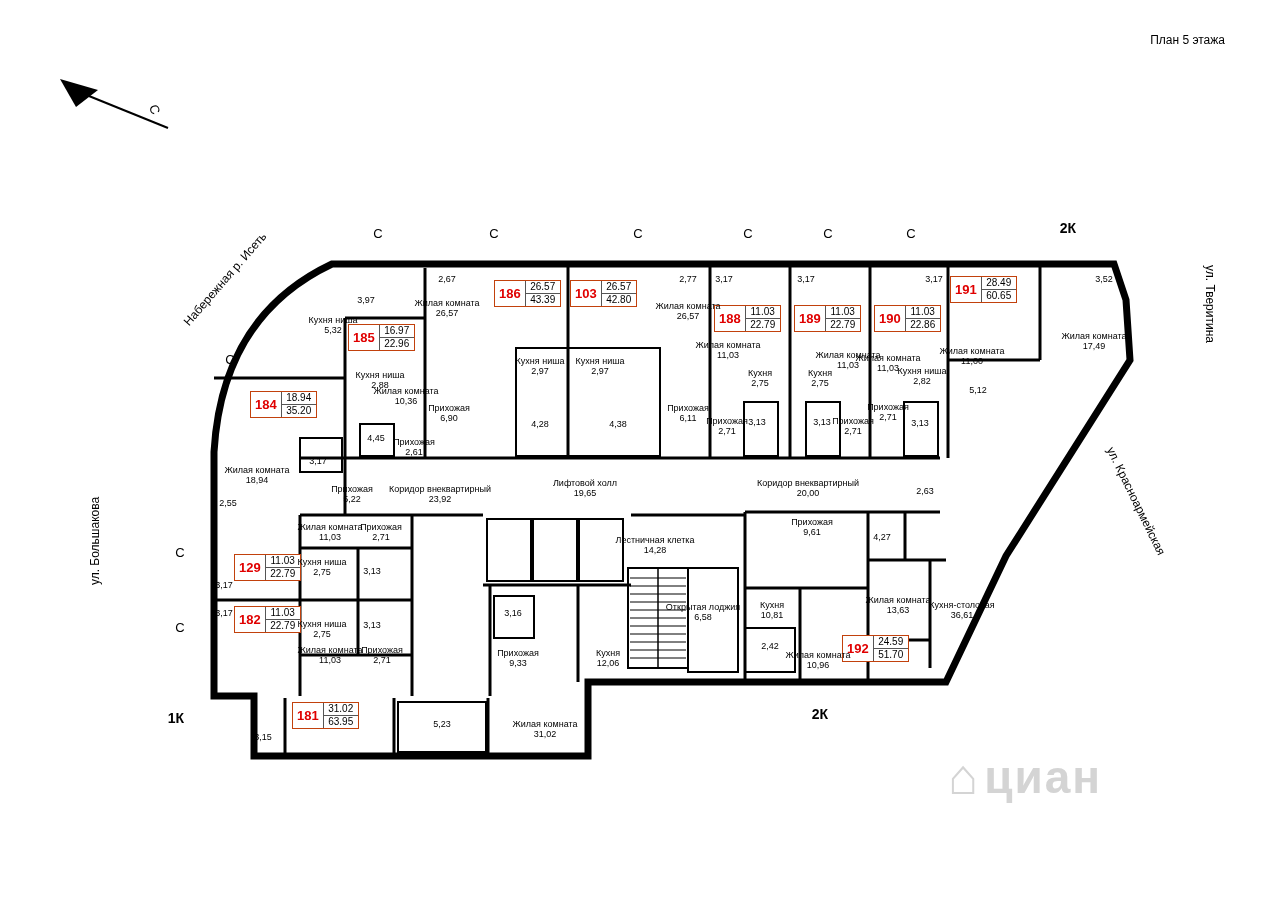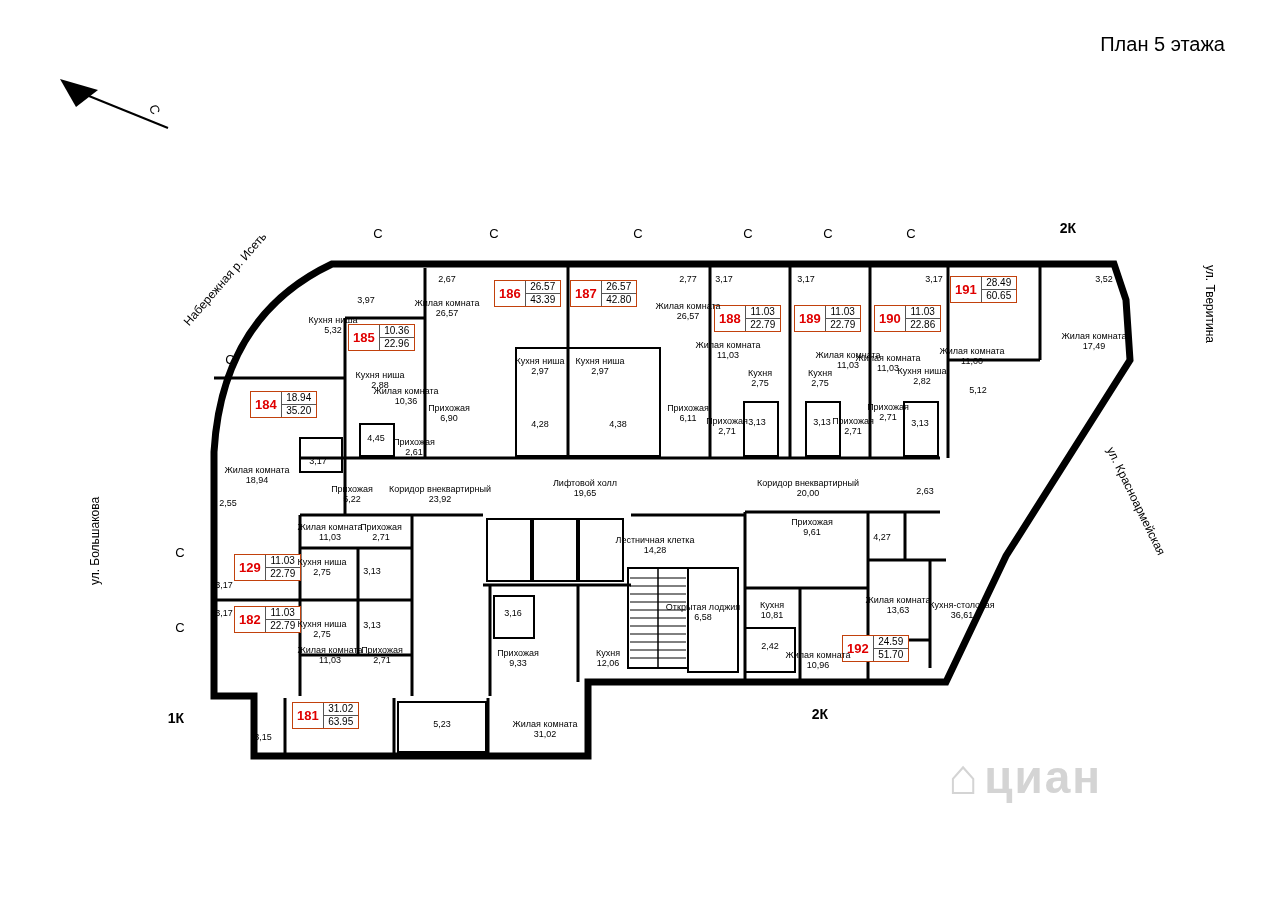--- a/index.html
+++ b/index.html
@@ -11,21 +11,21 @@
       font-size:9px;line-height:1.12;color:#000;pointer-events:none}
   .apt{position:absolute;display:flex;background:#fff;border:1px solid #c2410c;line-height:1}
   .apt-num{color:#e00000;font-weight:bold;font-size:13px;display:flex;align-items:center;
       padding:2px 4px;border-right:1px solid #555}
   .apt-areas{display:flex;flex-direction:column;font-size:10px}
   .apt-areas div{padding:1px 3px;text-align:center;min-width:34px}
   .apt-a1{border-bottom:1px solid #555}
   .mk{position:absolute;transform:translateX(-50%);font-size:13px;color:#000}
   .mk.big{font-size:14px;font-weight:bold}
   .street{position:absolute;font-size:12px;color:#000;text-align:center;white-space:nowrap}
-  .title{position:absolute;right:55px;top:33px;font-size:20px;color:#000}
+  .title{position:absolute;right:55px;top:33px;font-size:12px;color:#000}
   .wm{position:absolute;left:948px;top:748px;font-size:46px;font-weight:bold;color:#d4d4d4;
       letter-spacing:2px;display:flex;align-items:center;gap:4px;user-select:none}
   .wm .house{font-size:50px;font-weight:normal}
   .compass-label{position:absolute;left:150px;top:102px;font-size:13px;transform:rotate(68deg)}
 </style>
 </head>
 <body>
 
 <div class="plan">
 
@@ -124,33 +124,33 @@
   <div class="apt" style="left:250px;top:391px">
     <div class="apt-num">184</div>
     <div class="apt-areas">
         <div class="apt-a1">18.94</div>
         <div class="apt-a2">35.20</div>
       </div>
   </div>
   <div class="apt" style="left:348px;top:324px">
     <div class="apt-num">185</div>
     <div class="apt-areas">
-        <div class="apt-a1">10.36</div>
+        <div class="apt-a1">16.97</div>
         <div class="apt-a2">22.96</div>
       </div>
   </div>
   <div class="apt" style="left:494px;top:280px">
     <div class="apt-num">186</div>
     <div class="apt-areas">
         <div class="apt-a1">26.57</div>
         <div class="apt-a2">43.39</div>
       </div>
   </div>
   <div class="apt" style="left:570px;top:280px">
-    <div class="apt-num">187</div>
+    <div class="apt-num">103</div>
     <div class="apt-areas">
         <div class="apt-a1">26.57</div>
         <div class="apt-a2">42.80</div>
       </div>
   </div>
   <div class="apt" style="left:714px;top:305px">
     <div class="apt-num">188</div>
     <div class="apt-areas">
         <div class="apt-a1">11.03</div>
         <div class="apt-a2">22.79</div>

